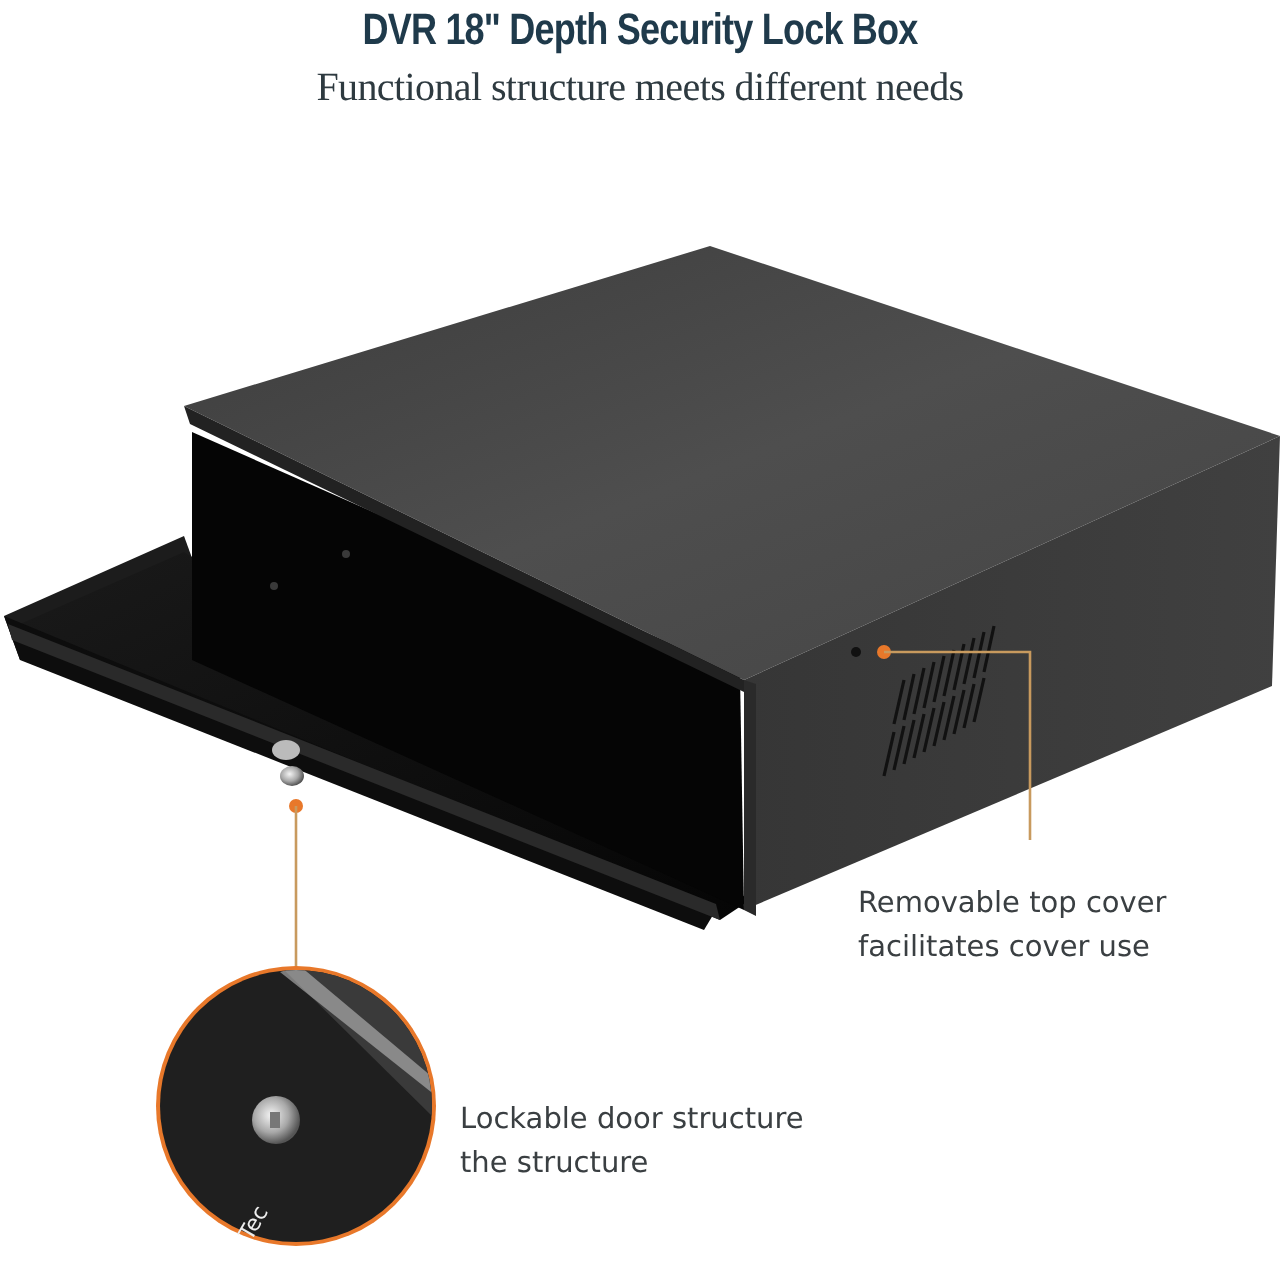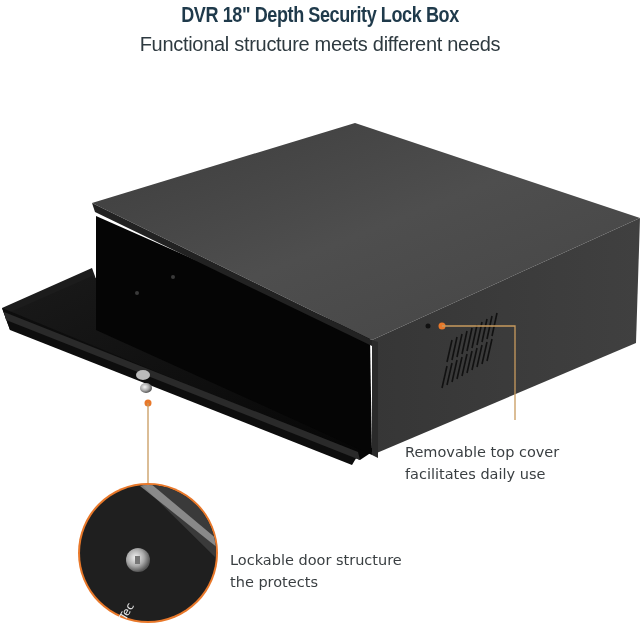--- a/index.html
+++ b/index.html
@@ -1,21 +1,21 @@
 <!DOCTYPE html>
 <html><head>
   <meta charset="utf-8">
   <style>
     html, body { margin: 0; padding: 0; background: #ffffff; }
     body { width: 640px; height: 633px; position: relative; overflow: hidden; font-family: "Liberation Sans", sans-serif; }
     .title { position: absolute; left: 0; width: 640px; top: 2px; text-align: center; font-family: "Liberation Sans", sans-serif; font-weight: 700; font-size: 22px; color: #1f3a4b; letter-spacing: -0.5px; transform: scaleX(0.82); transform-origin: center; }
-    .subtitle { position: absolute; left: 0; width: 640px; top: 33px; text-align: center; font-family: Liberation Sans, sans-serif; font-size: 20px; color: #2e3a40; letter-spacing: -0.3px; }
+    .subtitle { position: absolute; left: 0; width: 640px; top: 33px; text-align: center; font-family: Liberation Serif, serif; font-size: 20px; color: #2e3a40; letter-spacing: -0.3px; }
     svg.product { position: absolute; left: 0; top: 0; }
     .callout { position: absolute; font-family: "DejaVu Sans", sans-serif; font-size: 14.5px; line-height: 22px; color: #3a3f42; }
-    .callout-1 { left: 405px; top: 441px; }
+    .callout-1 { left: 429px; top: 441px; }
     .callout-2 { left: 230px; top: 549px; }
   </style>
 </head>
 <body>
 
 <div class="title">DVR 18" Depth Security Lock Box</div>
 <div class="subtitle">Functional structure meets different needs</div>
 
 <svg class="product" width="640" height="633" viewBox="0 0 640 633">
   <defs>
@@ -102,19 +102,19 @@
       <polygon points="140,483 218,483 218,560" fill="#3a3a3a"></polygon>
       <polygon points="150,483 218,540 218,548 140,486" fill="#d8d8d8" opacity="0.5"></polygon>
       <circle cx="138" cy="560" r="12" fill="url(#lockG)"></circle>
       <rect x="135" y="556" width="5" height="8" fill="#777"></rect>
     </g>
   </g>
 </svg>
 
 <div class="callout callout-1">
   <div>Removable top cover</div>
-  <div>facilitates daily use</div>
+  <div>facilitates cover use</div>
 </div>
 <div class="callout callout-2">
   <div>Lockable door structure</div>
-  <div>the protects</div>
+  <div>the structure</div>
 </div>
 <div style="position:absolute;left:118px;top:605px;color:#eee;font-family:'DejaVu Sans',sans-serif;font-size:11px;transform:rotate(-60deg);">Tec</div>
 
 </body></html>

